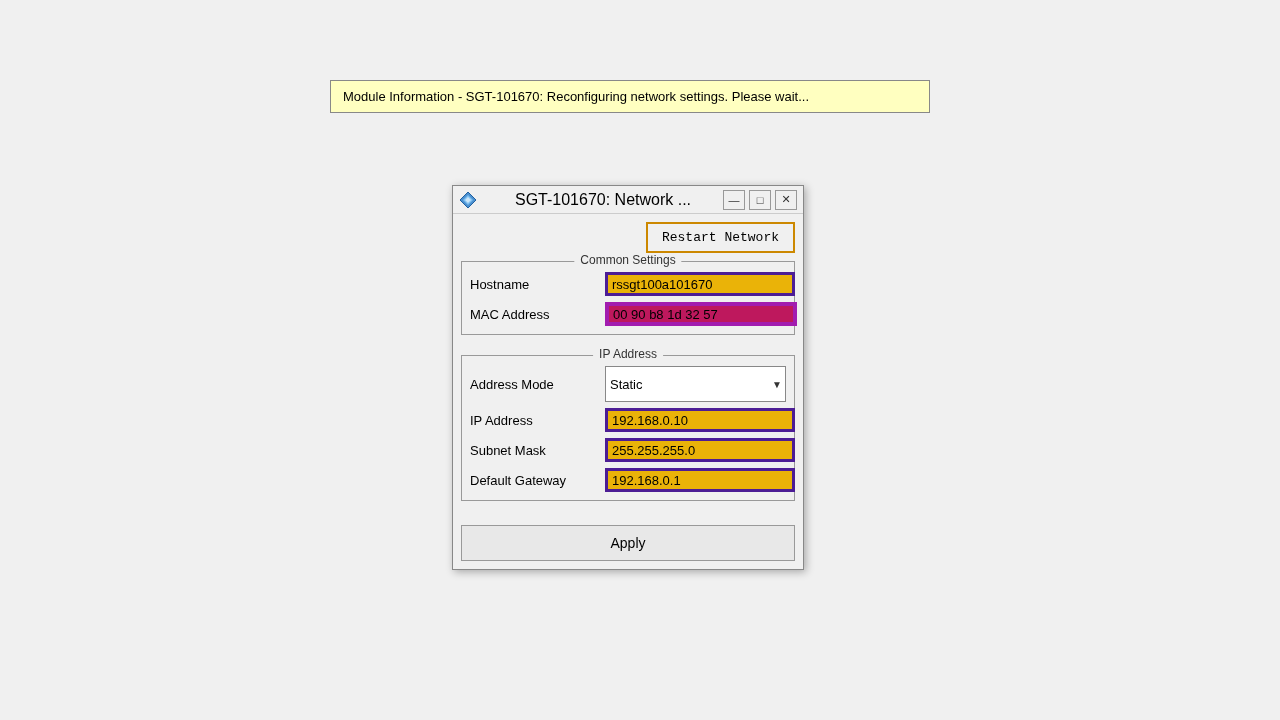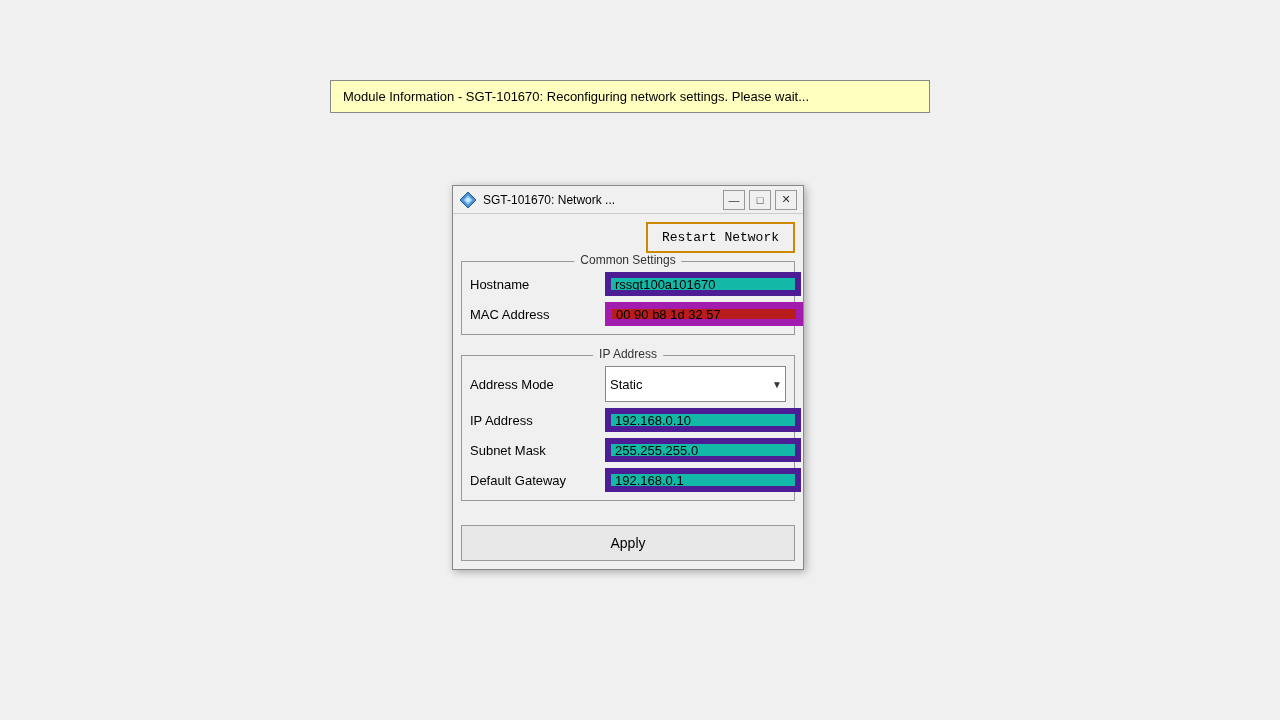--- a/index.html
+++ b/index.html
@@ -54,24 +54,25 @@
 
     .title-bar-icon {
       width: 18px;
       height: 18px;
       margin-right: 6px;
       flex-shrink: 0;
     }
 
     .title-bar-text {
       flex: 1;
-      font-size: 12px;
+      font-size: 16px;
       color: #000;
       white-space: nowrap;
       overflow: hidden;
+      text-align: center;
     }
 
     .title-bar-controls {
       display: flex;
       gap: 4px;
       align-items: center;
     }
 
     .title-btn {
       width: 22px;
@@ -139,30 +140,30 @@
     .form-label {
       width: 120px;
       font-size: 13px;
       color: #000;
       flex-shrink: 0;
     }
 
     .form-input {
       flex: 1;
       height: 24px;
-      border: 6px solid #4c1d95;
-      background: #14b8a6;
+      border: 3px solid #4c1d95;
+      background: #eab308;
       padding: 0 4px;
       font-size: 13px;
       font-family: inherit;
     }
 
     .form-input-readonly {
-      background: #b91c1c;
-      border: 7px solid #a21caf;
+      background: #be185d;
+      border: 4px solid #a21caf;
     }
 
     .form-select-wrapper {
       flex: 1;
       position: relative;
     }
 
     .form-select {
       width: 100%;
       height: 36px;

